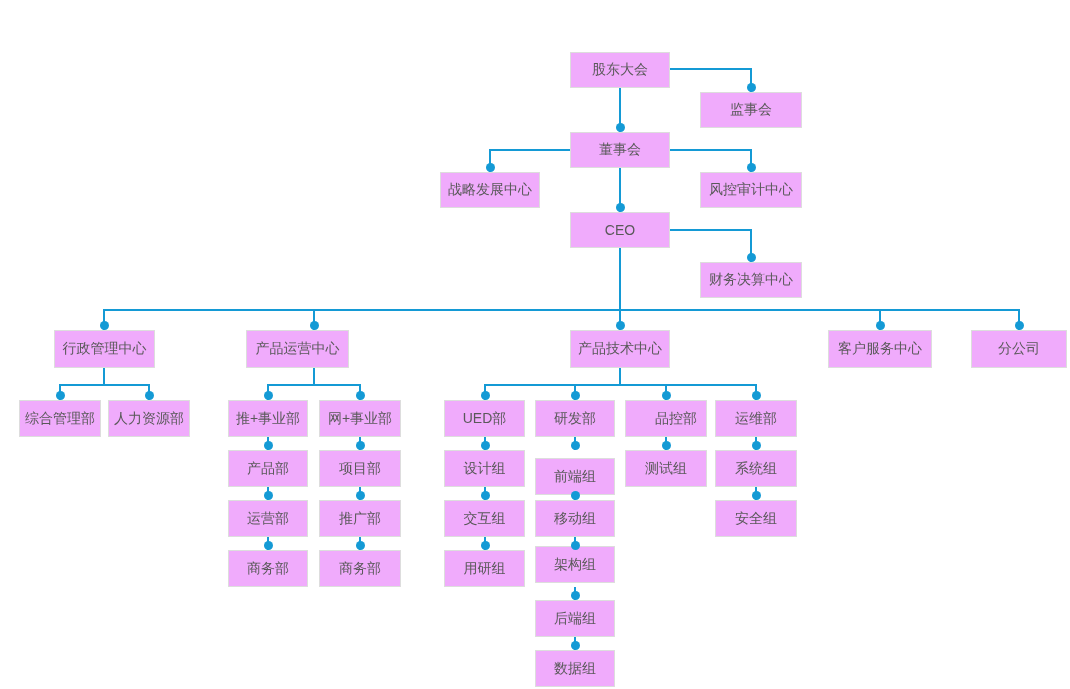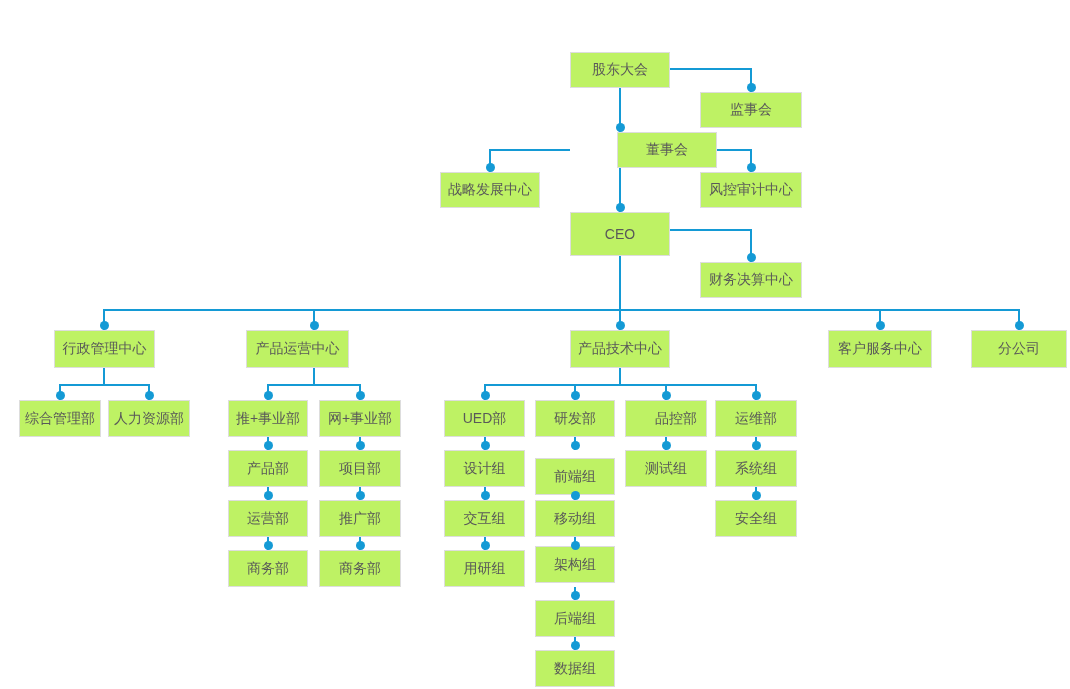--- a/index.html
+++ b/index.html
@@ -12,43 +12,43 @@
   .canvas{
     position:relative;
     width:1070px;height:689px;
     background:var(--bg);
     font-family:"Liberation Sans","DejaVu Sans",sans-serif;
     overflow:hidden;
   }
   .node{
     position:absolute;
     box-sizing:border-box;
-    background:#bef264;
+    background:#f0abfc;
     border:1px solid var(--border);
     color:var(--text);
     font-size:14px;
     display:flex;align-items:center;justify-content:center;
     white-space:nowrap;
     z-index:2;
   }
   .hl{position:absolute;height:2px;background:var(--line);z-index:1;}
   .vl{position:absolute;width:2px;background:var(--line);z-index:1;}
   .dot{position:absolute;width:9px;height:9px;border-radius:50%;background:var(--line);z-index:3;}
 </style>
 </head>
 <body>
 
 <div class="canvas">
 
   <div class="node" style="left:570px;top:52px;width:100px;height:36px;">股东大会</div>
   <div class="node" style="left:700px;top:92px;width:102px;height:36px;">监事会</div>
-  <div class="node" style="left:570px;top:132px;width:100px;height:36px;margin-left:47px;">董事会</div>
+  <div class="node" style="left:570px;top:132px;width:100px;height:36px;">董事会</div>
   <div class="node" style="left:440px;top:172px;width:100px;height:36px;">战略发展中心</div>
   <div class="node" style="left:700px;top:172px;width:102px;height:36px;">风控审计中心</div>
-  <div class="node" style="left:570px;top:212px;width:100px;height:44px;">CEO</div>
+  <div class="node" style="left:570px;top:212px;width:100px;height:36px;">CEO</div>
   <div class="node" style="left:700px;top:262px;width:102px;height:36px;">财务决算中心</div>
 
   <div class="node" style="left:54px;top:330px;width:101px;height:38px;">行政管理中心</div>
   <div class="node" style="left:246px;top:330px;width:103px;height:38px;">产品运营中心</div>
   <div class="node" style="left:570px;top:330px;width:100px;height:38px;">产品技术中心</div>
   <div class="node" style="left:828px;top:330px;width:104px;height:38px;">客户服务中心</div>
   <div class="node" style="left:971px;top:330px;width:96px;height:38px;">分公司</div>
 
   <div class="node" style="left:19px;top:400px;width:82px;height:37px;">综合管理部</div>
   <div class="node" style="left:108px;top:400px;width:82px;height:37px;">人力资源部</div>

